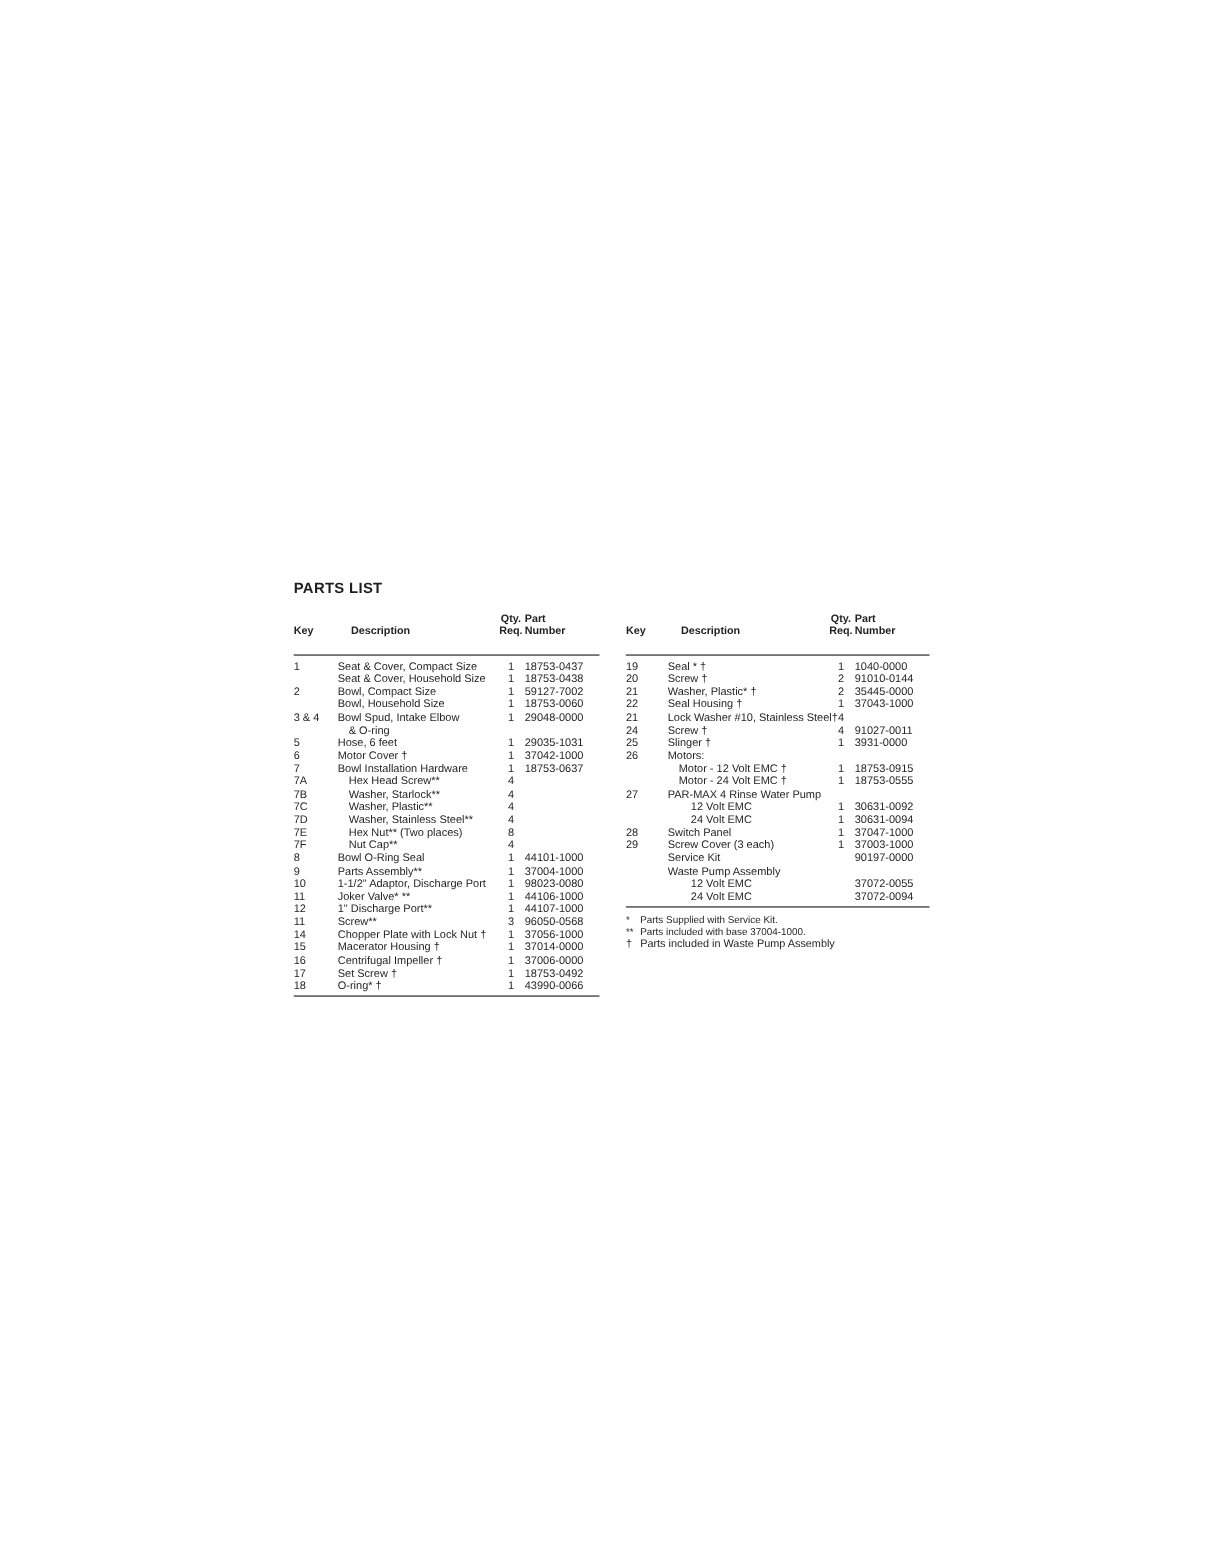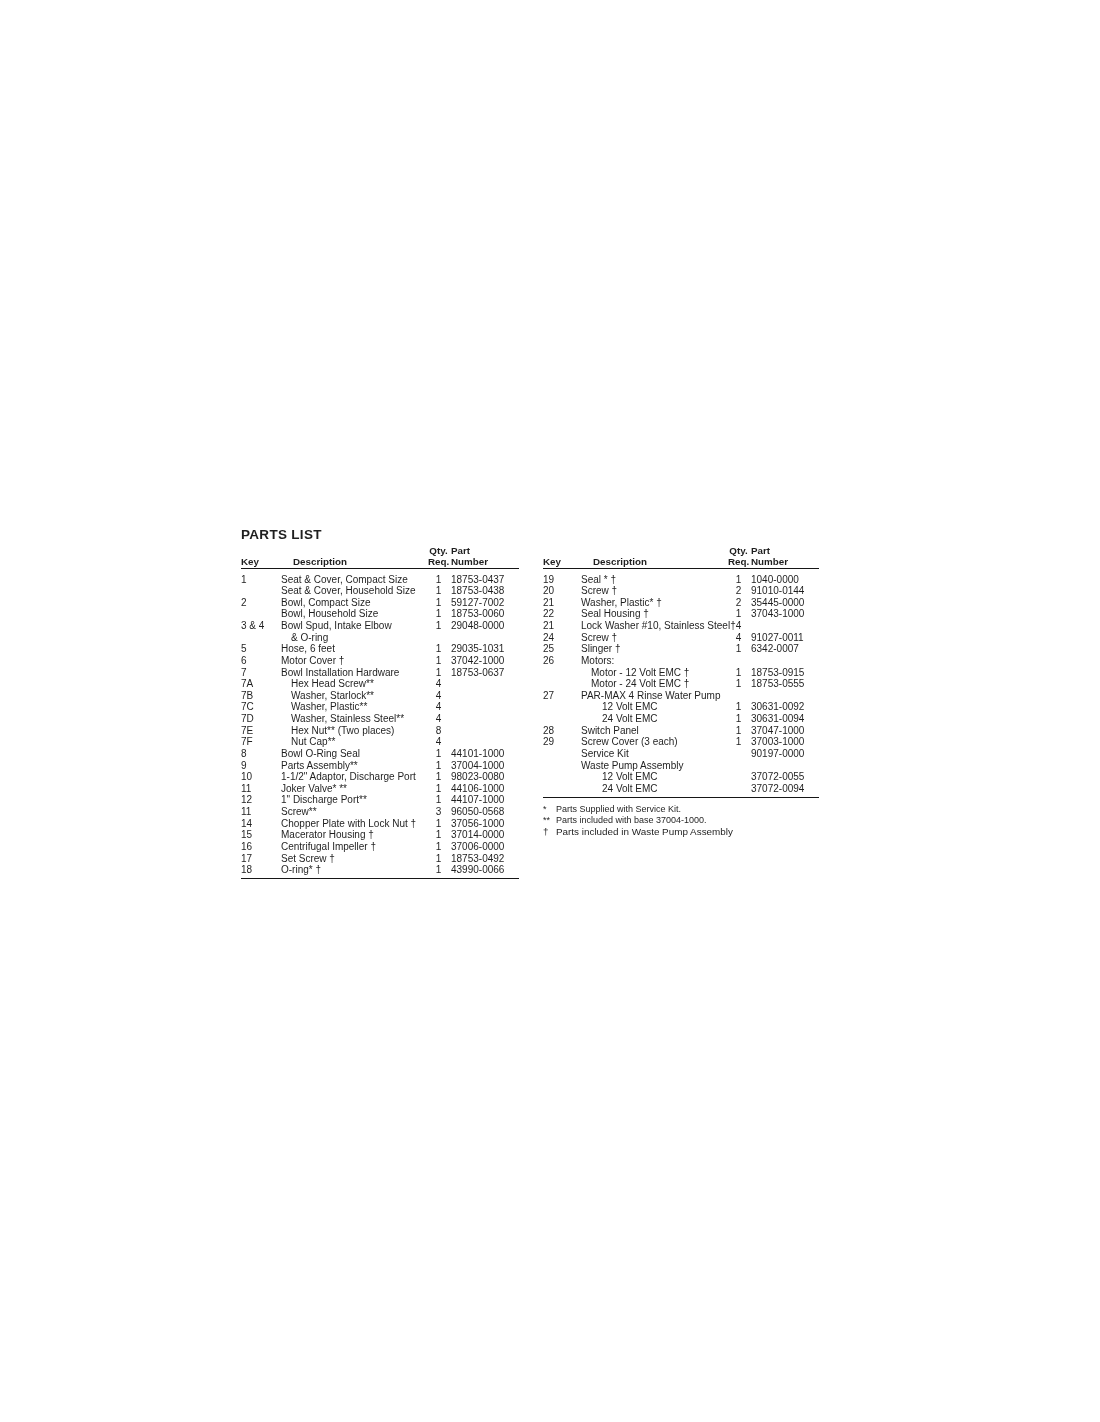--- a/index.html
+++ b/index.html
@@ -1,26 +1,26 @@
 <!DOCTYPE html>
 <html><head>
 <meta charset="utf-8">
 <style>
   html,body{margin:0;padding:0;background:#ffffff;}
   .page{
     position:relative;width:1100px;height:1422px;background:#ffffff;
     font-family:"Liberation Sans",sans-serif;color:#1f1f1f;overflow:hidden;
   }
-  .content{position:absolute;left:241px;top:527px;width:600px;}
+  .content{position:absolute;left:267px;top:527px;width:600px;}
   .title{font-size:13.5px;font-weight:700;line-height:15px;margin:0 0 3px 0;letter-spacing:.3px;}
   .tables{display:flex;align-items:flex-start;}
   .ptable{font-size:10px;}
   .ptable.left{width:278px;flex-shrink:0;}
   .ptable.right{width:276px;flex-shrink:0;margin-left:24px;}
-  .thead{border-bottom:1.6px solid #161616;padding-bottom:1px;}
+  .thead{border-bottom:1.6px solid #161616;padding-bottom:16px;margin-top:12px;}
   .hrow{display:flex;font-weight:700;line-height:11px;font-size:9.8px;}
   .c{flex-shrink:0;}
   .c.key{width:40px;}
   .ptable.right .c.key{width:38px;}
   .c.desc{flex:1 1 auto;min-width:0;}
   .hrow .c.desc{padding-left:12px;}
   .c.qty{width:25px;text-align:center;}
   .c.part{width:68px;text-align:left;}
   .hrow .c.qty{text-align:center;}
   .hrow .c.part{text-align:left;}
@@ -268,21 +268,21 @@
             <div class="row">
               <div class="c key">24</div>
               <div class="c desc">Screw †</div>
               <div class="c qty">4</div>
               <div class="c part">91027-0011</div>
             </div>
             <div class="row">
               <div class="c key">25</div>
               <div class="c desc">Slinger †</div>
               <div class="c qty">1</div>
-              <div class="c part">6342-0007</div>
+              <div class="c part">3931-0000</div>
             </div>
             <div class="row">
               <div class="c key">26</div>
               <div class="c desc">Motors:</div>
               <div class="c qty"></div>
               <div class="c part"></div>
             </div>
             <div class="row">
               <div class="c key"></div>
               <div class="c desc indent1">Motor - 12 Volt EMC †</div>

